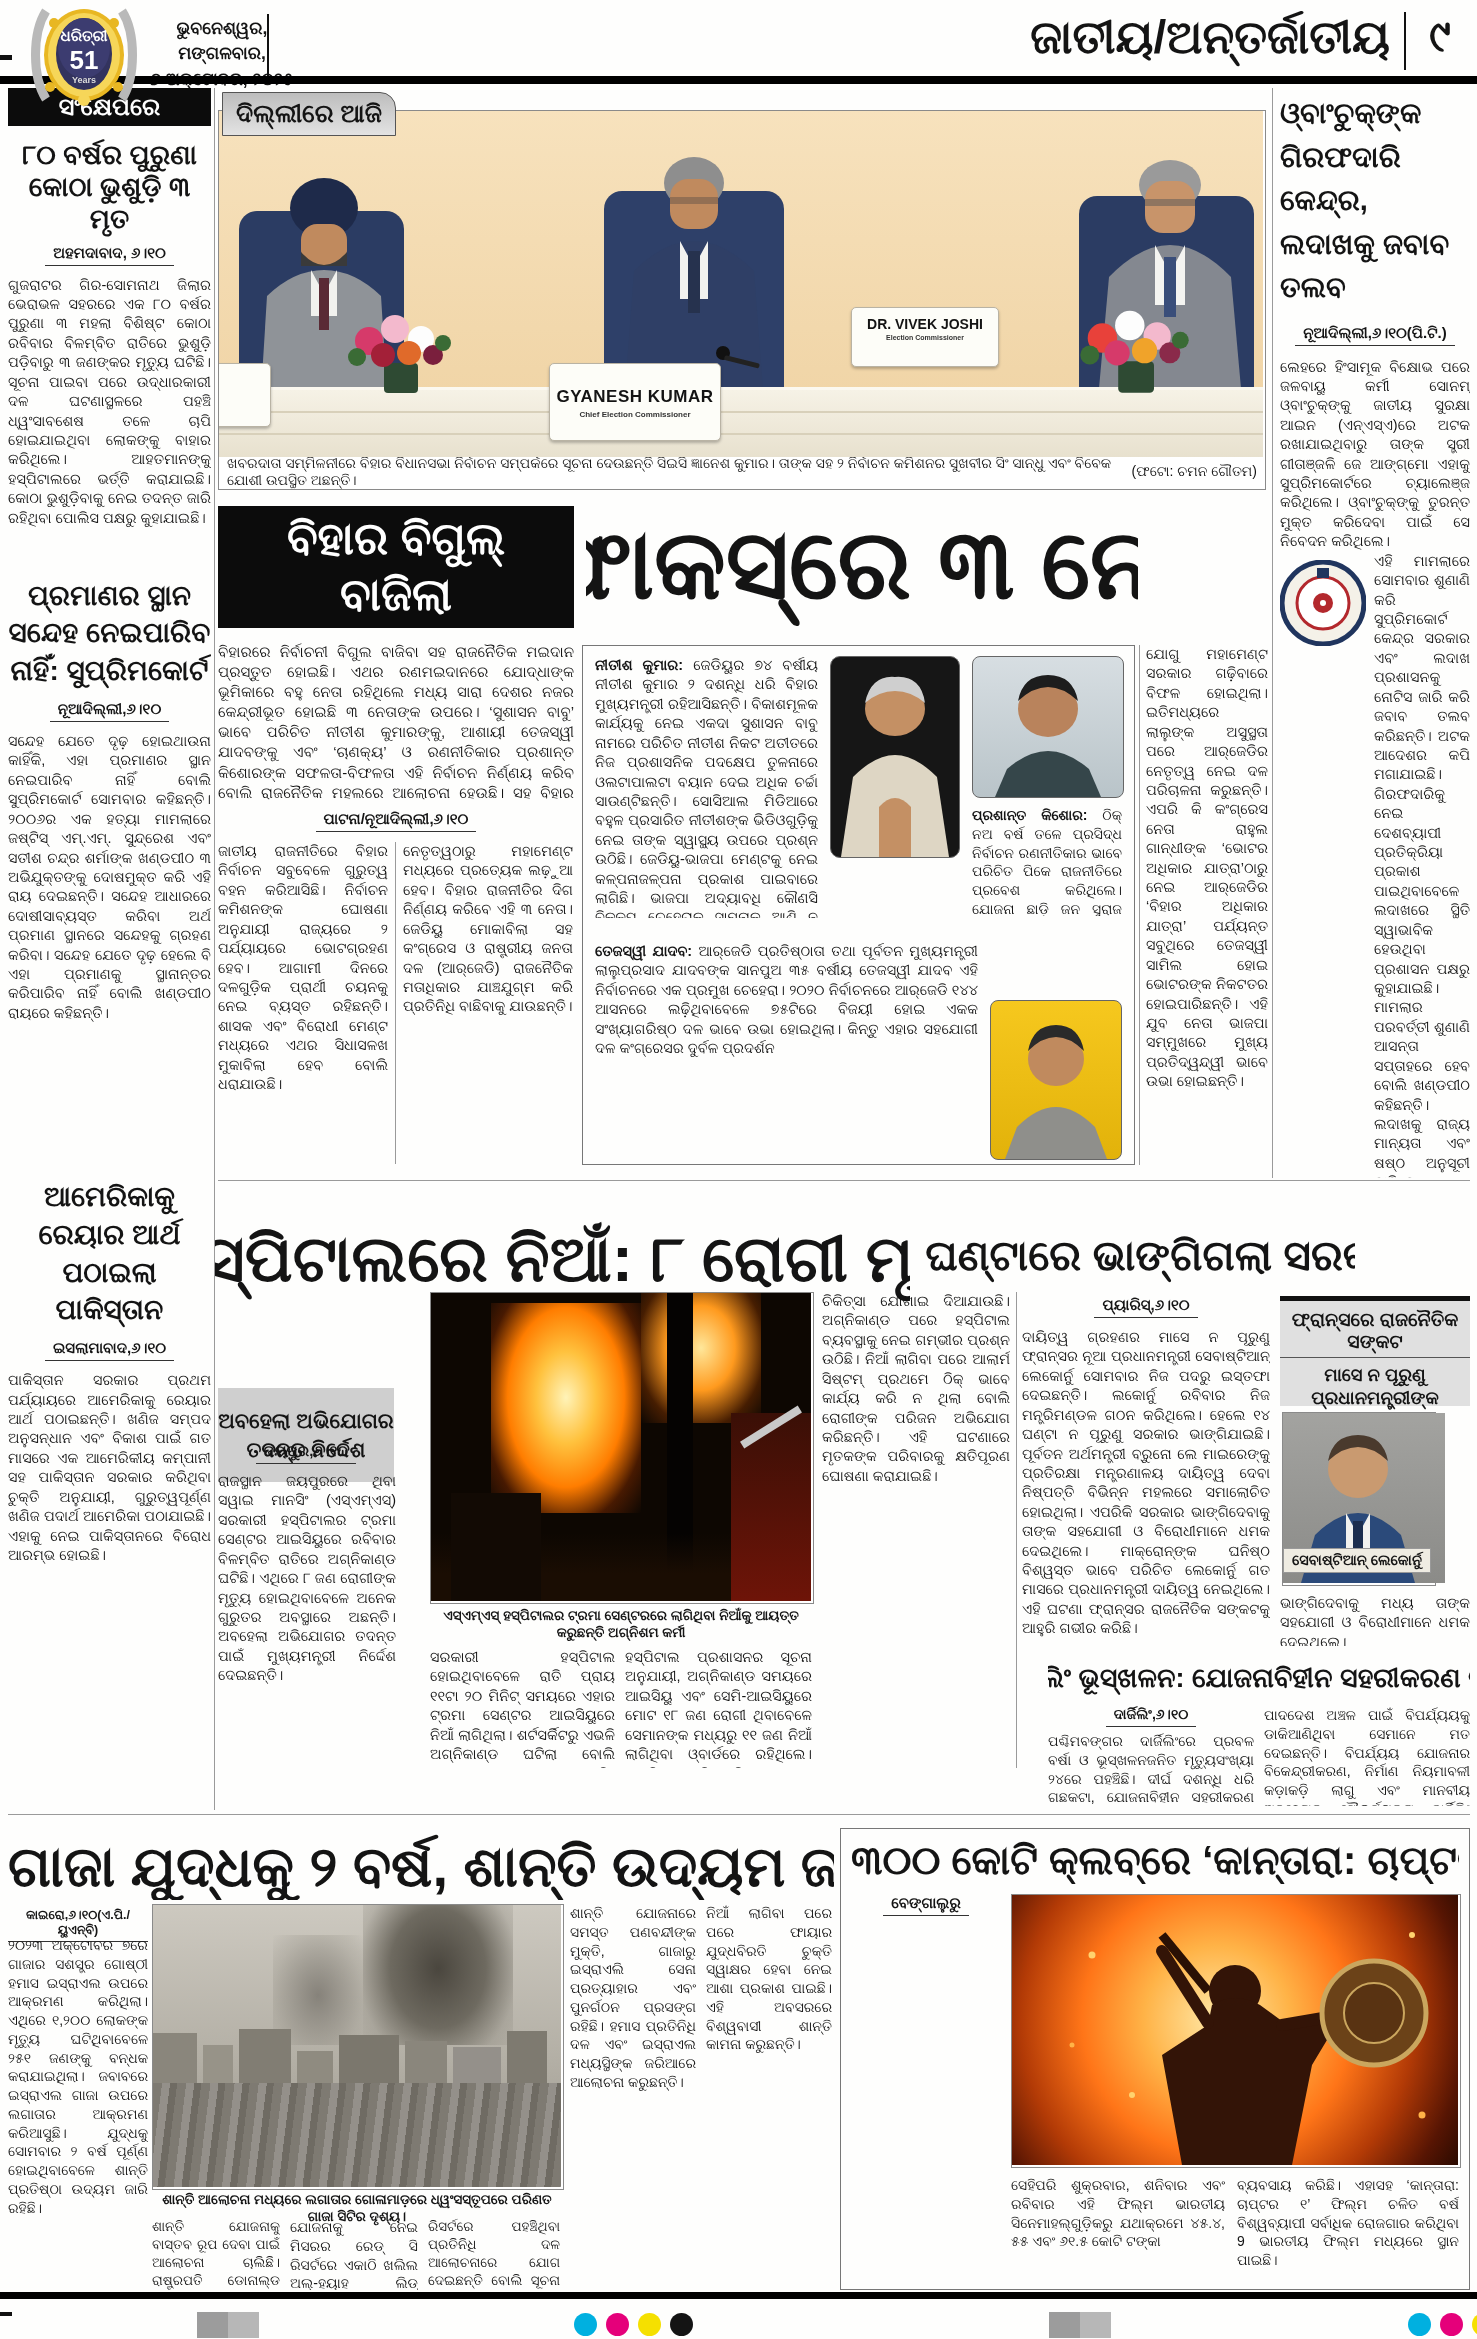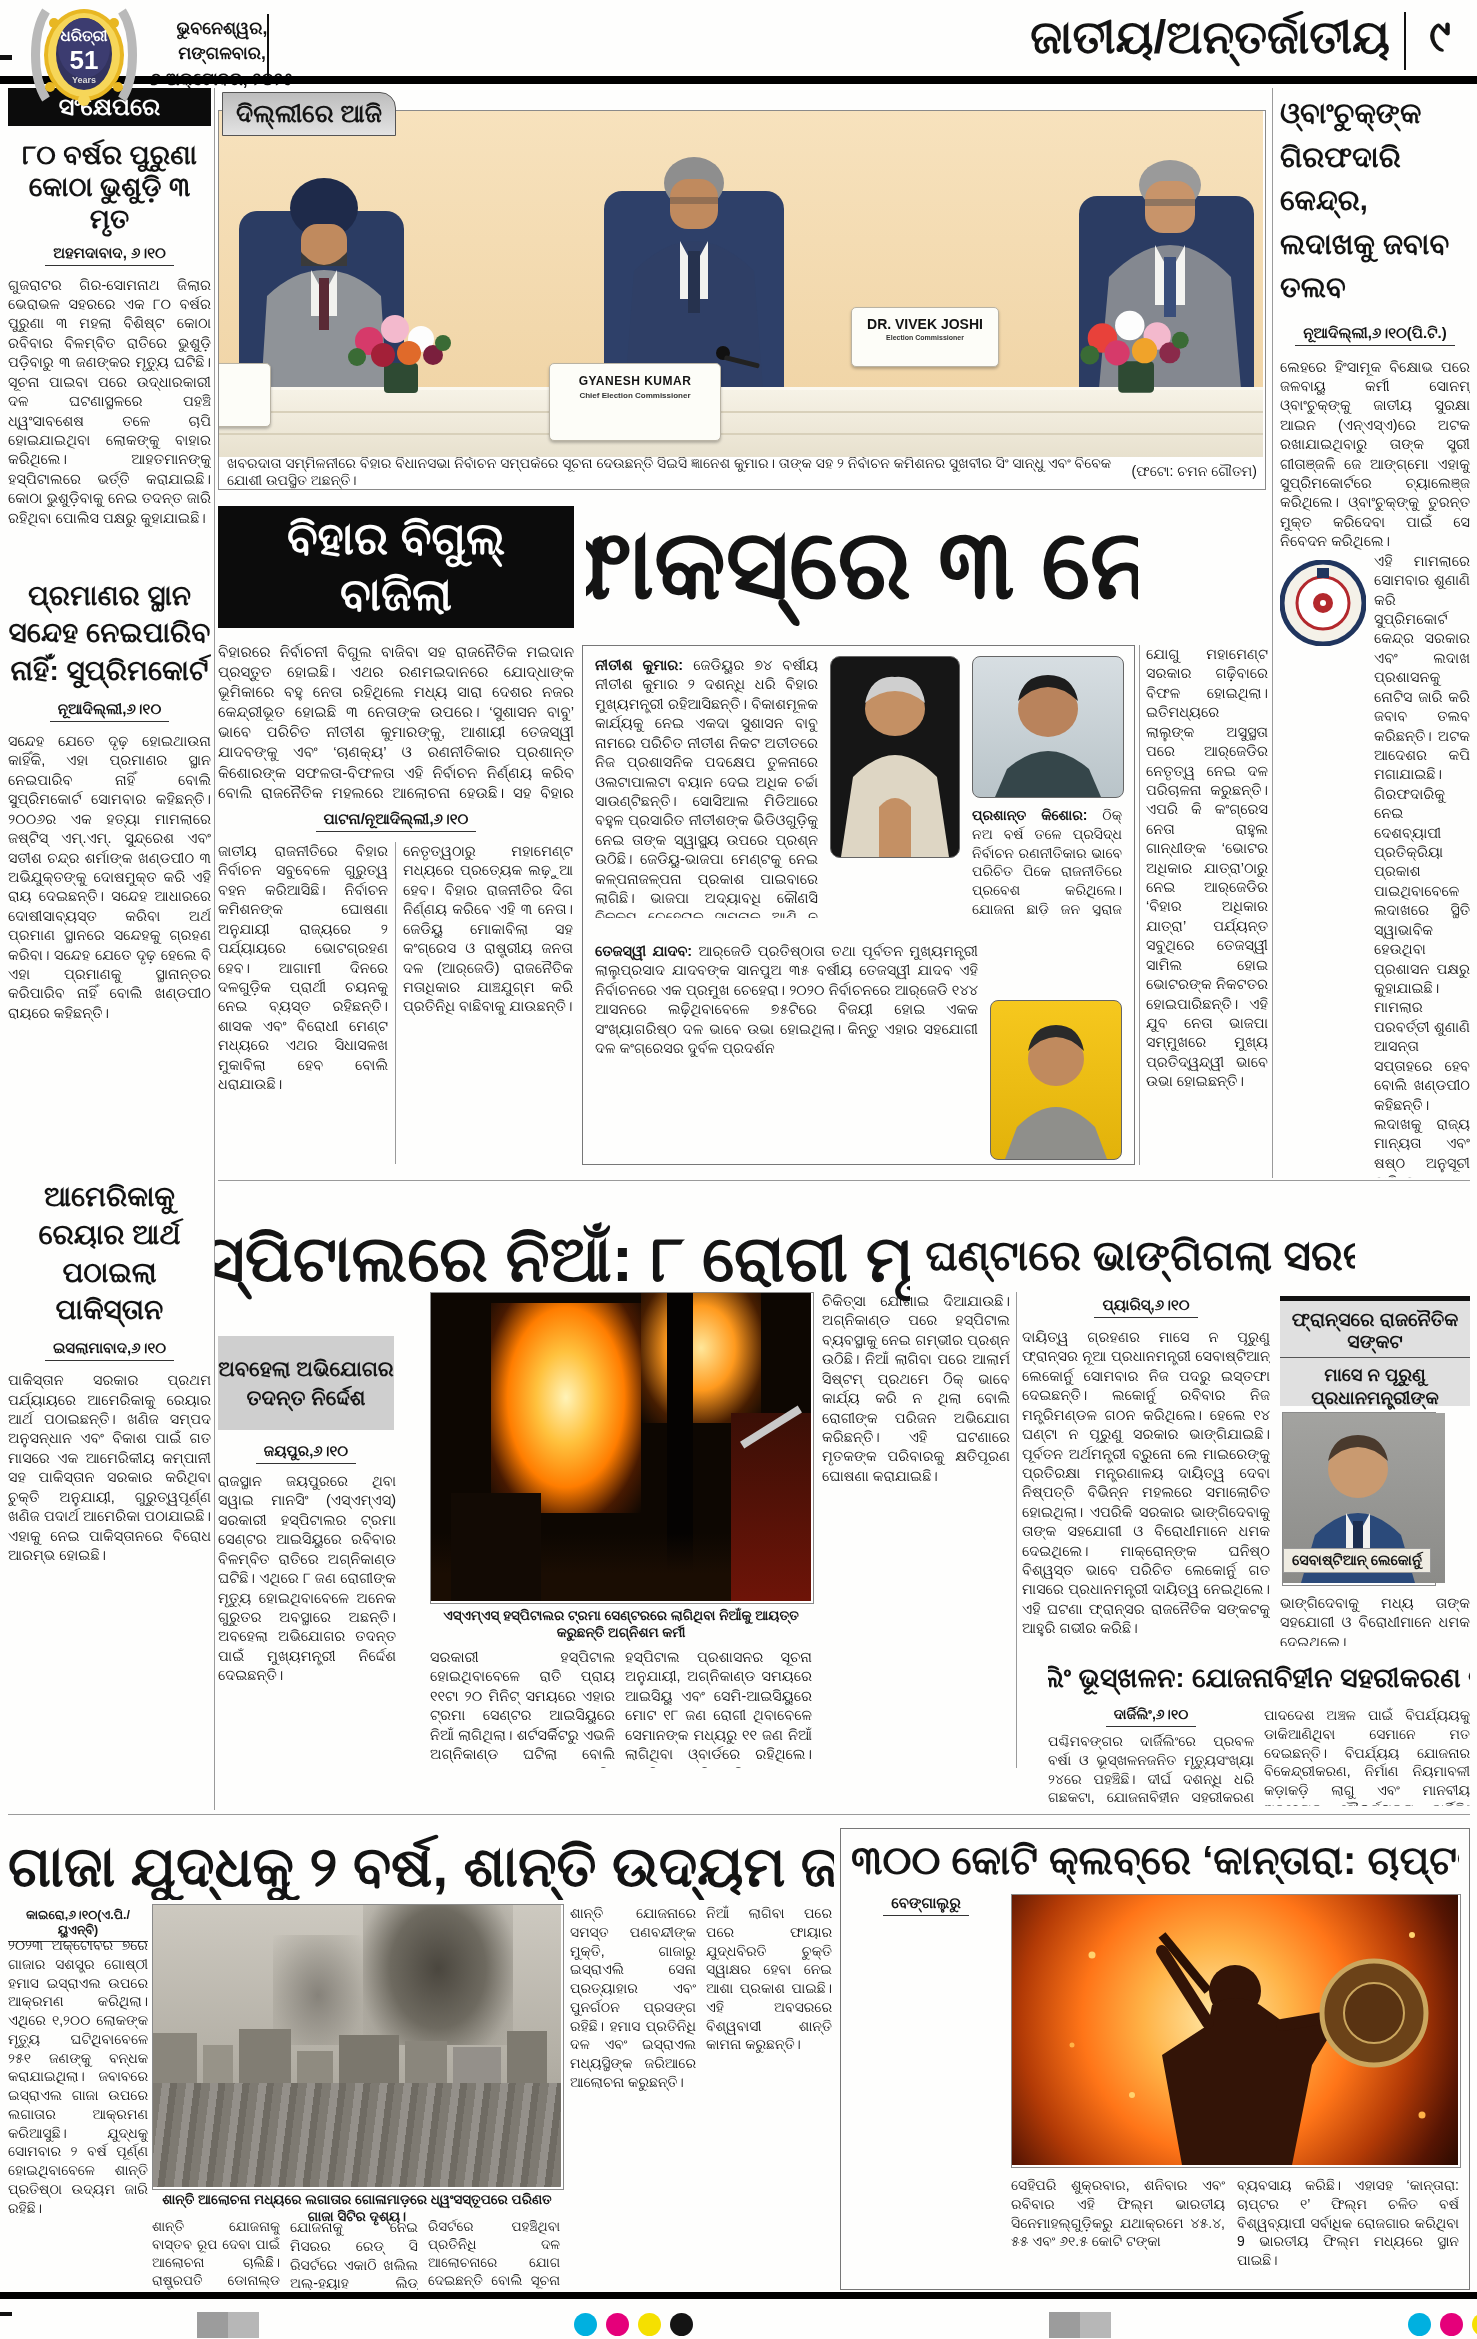--- a/index.html
+++ b/index.html
@@ -145,21 +145,21 @@
         <circle cx="92" cy="38" r="13" fill="#f3b9cd"></circle>
           <circle cx="54" cy="54" r="12" fill="#d63a6a"></circle>
         <circle cx="80" cy="52" r="12" fill="#f0a32a"></circle>
           <circle cx="104" cy="54" r="10" fill="#8a2a4a"></circle>
         <circle cx="28" cy="56" r="9" fill="#3a6b35"></circle>
           <circle cx="114" cy="42" r="8" fill="#3a6b35"></circle>
       </svg>
 
       <div class="plate abs" style="left:-8px;top:252px;width:58px;height:62px;"></div>
       <div class="plate abs" style="left:330px;top:252px;width:170px;height:66px;padding-top:10px;">
-        <div style="font-size:12px;font-weight:700;letter-spacing:.5px;">GYANESH KUMAR</div>
+        <div style="font-size:17px;font-weight:700;letter-spacing:.5px;margin-top:13px;">GYANESH KUMAR</div>
         <div style="font-size:8px;font-weight:700;color:#333;margin-top:3px;">Chief Election Commissioner</div>
       </div>
       <div class="plate abs" style="left:632px;top:196px;width:146px;height:50px;padding-top:8px;">
         <div style="font-size:14px;font-weight:700;">DR. VIVEK JOSHI</div>
         <div style="font-size:7px;font-weight:700;color:#333;margin-top:2px;">Election Commissioner</div>
       </div>
     </div>
     <figcaption class="cap" style="height:30px;display:flex;align-items:center;justify-content:space-between;padding:0 8px;font-size:14px;">
       <span>ଖବରଦାତା ସମ୍ମିଳନୀରେ ବିହାର ବିଧାନସଭା ନିର୍ବାଚନ ସମ୍ପର୍କରେ ସୂଚନା ଦେଉଛନ୍ତି ସିଇସି ଜ୍ଞାନେଶ କୁମାର। ତାଙ୍କ ସହ ୨ ନିର୍ବାଚନ କମିଶନର ସୁଖବୀର ସିଂ ସାନ୍ଧୁ ଏବଂ ବିବେକ ଯୋଶୀ ଉପସ୍ଥିତ ଅଛନ୍ତି।</span>
       <span style="font-weight:400;white-space:nowrap;">(ଫଟୋ: ଚମନ ଗୌତମ)</span>
@@ -240,21 +240,21 @@
         <circle cx="43" cy="43" r="3" fill="#fff"></circle>
       </svg>
     </div>
     <div class="body-txt">ଏହି ମାମଲାରେ ସୋମବାର ଶୁଣାଣି କରି ସୁପ୍ରିମକୋର୍ଟ କେନ୍ଦ୍ର ସରକାର ଏବଂ ଲଦାଖ ପ୍ରଶାସନକୁ ନୋଟିସ ଜାରି କରି ଜବାବ ତଲବ କରିଛନ୍ତି। ଅଟକ ଆଦେଶର କପି ମଗାଯାଇଛି। ଗିରଫଦାରିକୁ ନେଇ ଦେଶବ୍ୟାପୀ ପ୍ରତିକ୍ରିୟା ପ୍ରକାଶ ପାଇଥିବାବେଳେ ଲଦାଖରେ ସ୍ଥିତି ସ୍ୱାଭାବିକ ହେଉଥିବା ପ୍ରଶାସନ ପକ୍ଷରୁ କୁହାଯାଇଛି। ମାମଲାର ପରବର୍ତ୍ତୀ ଶୁଣାଣି ଆସନ୍ତା ସପ୍ତାହରେ ହେବ ବୋଲି ଖଣ୍ଡପୀଠ କହିଛନ୍ତି। ଲଦାଖକୁ ରାଜ୍ୟ ମାନ୍ୟତା ଏବଂ ଷଷ୍ଠ ଅନୁସୂଚୀ ଦାବିରେ ଆନ୍ଦୋଳନ ଜାରି ରହିଛି। ଏହି ଦାବିକୁ ନେଇ ଗତ ସପ୍ତାହରେ ହୋଇଥିବା ବିକ୍ଷୋଭରେ ହିଂସା ଦେଖାଦେଇଥିଲା। ଏହାପରେ ଓ୍ବାଂଚୁକ୍‌ଙ୍କୁ ଅଟକ ରଖାଯାଇଥିଲା। ନିର୍ବାଚିତ ପ୍ରତିନିଧିଙ୍କ ସହ ଆଲୋଚନା ପାଇଁ କେନ୍ଦ୍ର ପ୍ରସ୍ତୁତ ଥିବା ଗୃହ ମନ୍ତ୍ରଣାଳୟ ପକ୍ଷରୁ କୁହାଯାଇଛି।</div>
   </div>
 
   <div class="abs thinrule" style="left:218px;top:1180px;width:1252px;"></div>
 
   <div class="abs hl" style="left:215px;top:1212px;width:695px;height:96px;font-size:64px;display:flex;align-items:center;justify-content:center;white-space:nowrap;overflow:hidden;">ହସ୍ପିଟାଲରେ ନିଆଁ: ୮ ରୋଗୀ ମୃତ</div>
 
-  <div class="abs graybox" style="left:218px;top:1336px;width:176px;height:94px;display:flex;flex-direction:column;align-items:center;justify-content:center;">
+  <div class="abs graybox" style="left:218px;top:1388px;width:176px;height:94px;display:flex;flex-direction:column;align-items:center;justify-content:center;">
     <span style="font-size:21px;font-weight:700;line-height:1.4;">ଅବହେଲା ଅଭିଯୋଗର</span>
     <span style="font-size:21px;font-weight:700;line-height:1.4;">ତଦନ୍ତ ନିର୍ଦ୍ଦେଶ</span>
   </div>
   <div class="abs dl" style="left:218px;top:1442px;width:176px;">
     <span>ଜୟପୁର,୬।୧୦</span>
   </div>
   <div class="abs body-txt" style="left:218px;top:1472px;width:178px;height:296px;">ରାଜସ୍ଥାନ ଜୟପୁରରେ ଥିବା ସୱାଇ ମାନସିଂ (ଏସ୍‌ଏମ୍‌ଏସ୍) ସରକାରୀ ହସ୍ପିଟାଲର ଟ୍ରମା ସେଣ୍ଟର ଆଇସିୟୁରେ ରବିବାର ବିଳମ୍ବିତ ରାତିରେ ଅଗ୍ନିକାଣ୍ଡ ଘଟିଛି। ଏଥିରେ ୮ ଜଣ ରୋଗୀଙ୍କ ମୃତ୍ୟୁ ହୋଇଥିବାବେଳେ ଅନେକ ଗୁରୁତର ଅବସ୍ଥାରେ ଅଛନ୍ତି। ଅବହେଲା ଅଭିଯୋଗର ତଦନ୍ତ ପାଇଁ ମୁଖ୍ୟମନ୍ତ୍ରୀ ନିର୍ଦ୍ଦେଶ ଦେଇଛନ୍ତି।</div>
 
   <figure class="abs photo-frame" style="left:430px;top:1292px;width:382px;height:310px;margin:0;">
     <div style="position:relative;width:380px;height:308px;background:#0d0702;overflow:hidden;">

